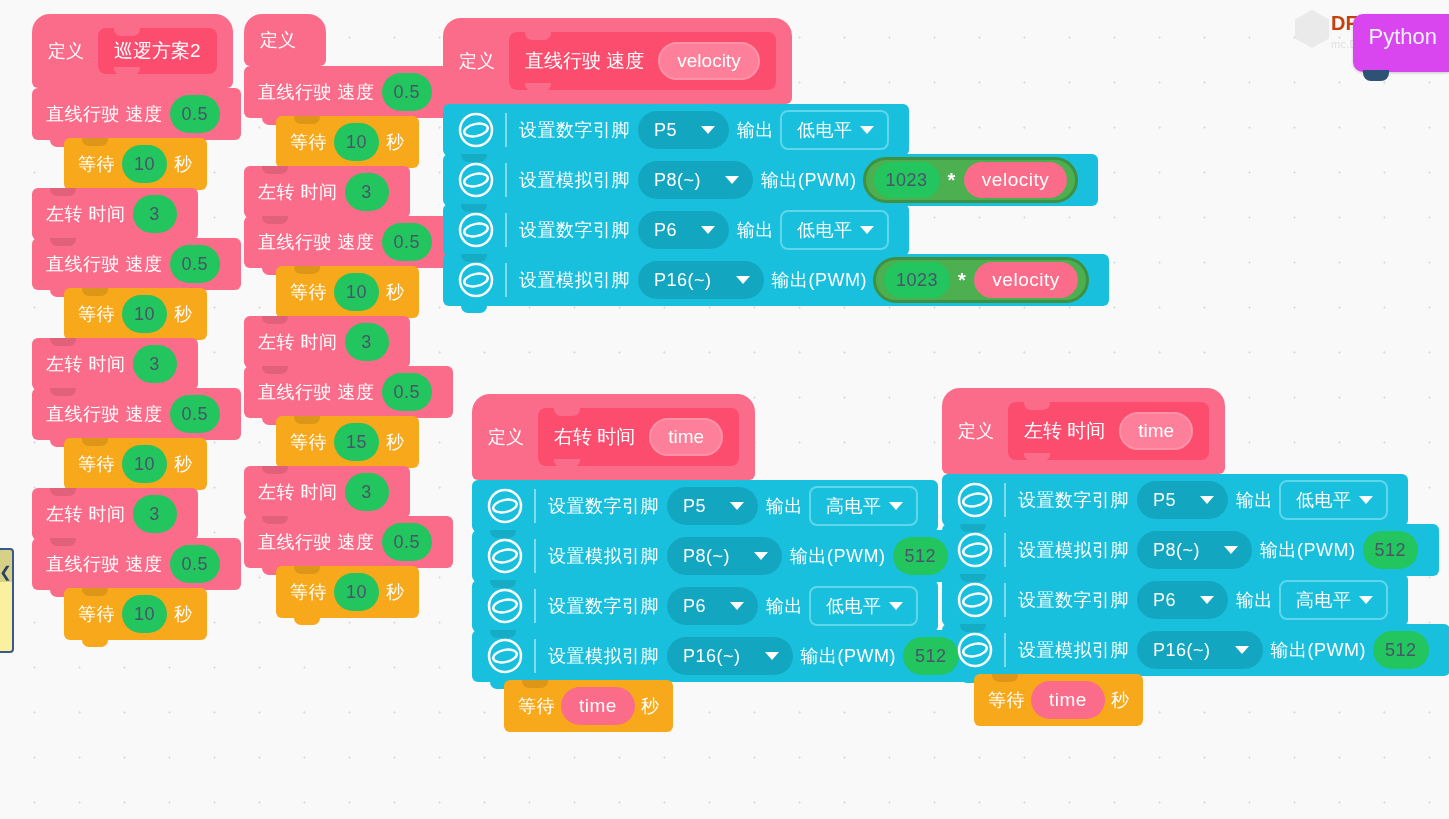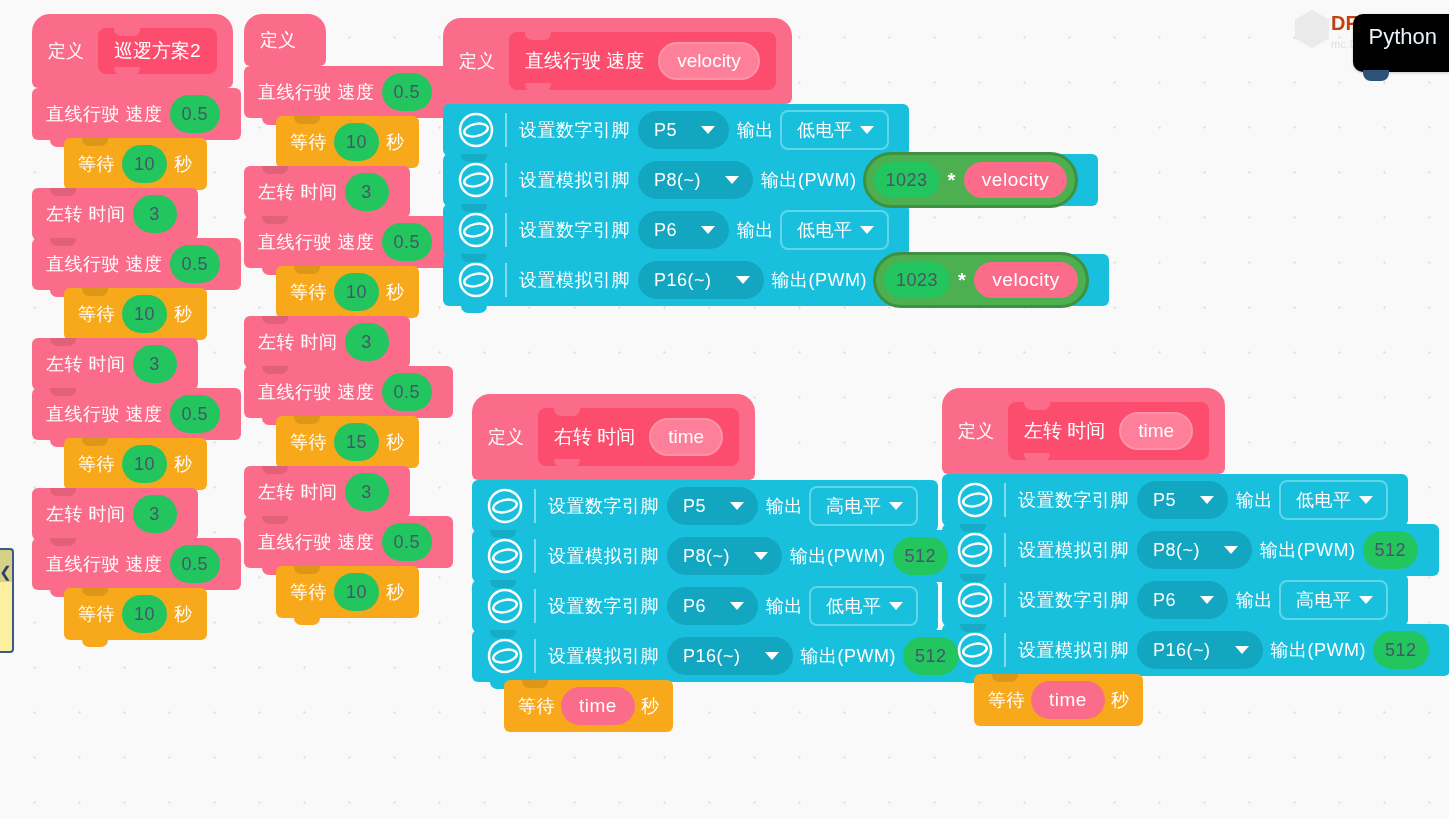--- a/index.html
+++ b/index.html
@@ -129,21 +129,21 @@
   }
   .dropout .cv{
     width:0;height:0;border-left:7px solid transparent;border-right:7px solid transparent;
     border-top:8px solid #fff;
   }
 
   
   .opmul{
     position:relative;z-index:2;
     background:#4caf50;border:3px solid #3d9140;border-radius:999px;
-    height:56px;display:flex;align-items:center;padding:8px 6px;
+    height:46px;display:flex;align-items:center;padding:8px 6px;
     margin:0 6px;box-sizing:border-box;
   }
   .opmul .star{color:#fff;font-size:20px;margin:0 6px;font-weight:bold;}
   .opmul .numoval{margin:0 2px;height:36px;}
   .opmul .varoval{margin:0 2px;height:36px;}
 
   
   .leftpanel{
     position:absolute;left:-3px;top:548px;width:17px;height:105px;
     background:linear-gradient(180deg,#d6d187 0%,#d6d187 32%,#faf0a0 32%,#faf0a0 100%);
@@ -169,21 +169,21 @@
   }
   .wm-cn{
     position:absolute;left:76px;top:8px;font-size:20px;font-weight:bold;
     color:#d8d8d8;letter-spacing:0px;
   }
   .wm-url{
     position:absolute;left:40px;top:34px;font-size:11px;color:#e0e0e0;letter-spacing:.3px;
   }
   .pytab{
     position:absolute;right:0;top:14px;
-    background:#000000;color:#eaf1f8;
+    background:#d946ef;color:#eaf1f8;
     border-radius:10px 0 0 10px;
     padding:10px 12px 22px 16px;font-size:22px;
     box-shadow:0 1px 3px rgba(0,0,0,.2);
   }
   .pytab::after{
     content:"";position:absolute;left:10px;bottom:-9px;width:26px;height:11px;
     background:#2e5275;border-radius:0 0 8px 8px;
   }
 </style>
 </head>

